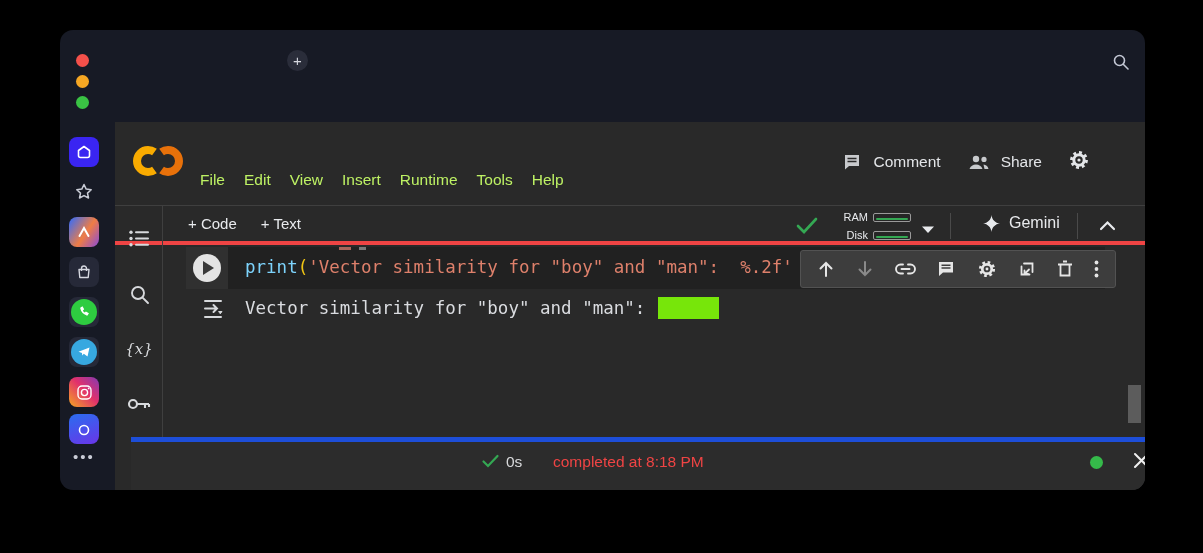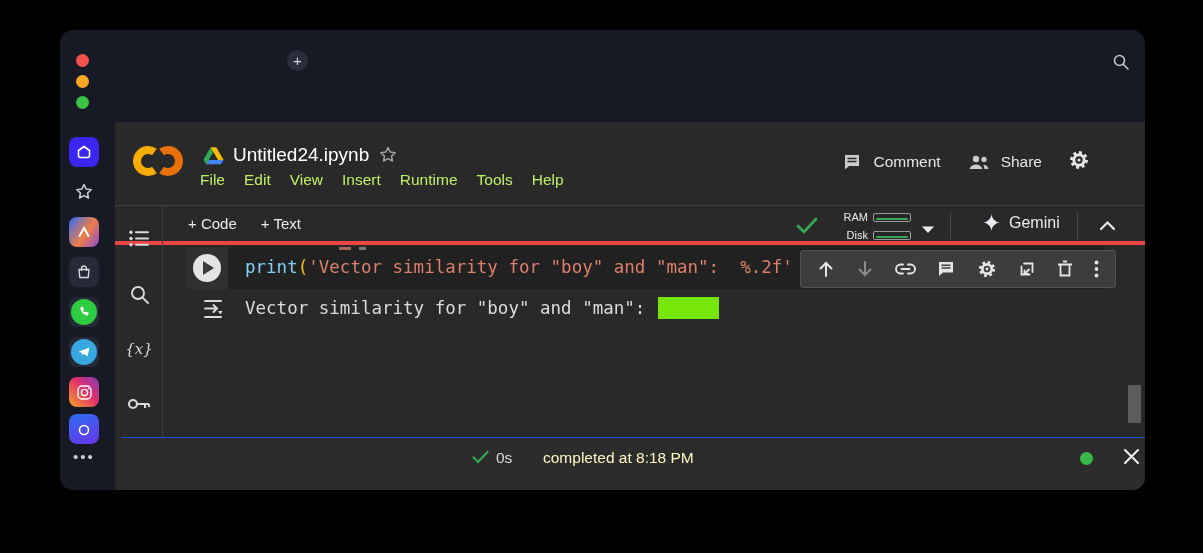--- a/index.html
+++ b/index.html
@@ -71,21 +71,21 @@
   .c-toolbar { position:absolute; left:0; top:83px; width:1030px; height:40px;
                border-top:1px solid #3f3f3f; border-bottom:4px solid #ef4444; }
   .add-btns { position:absolute; left:73px; top:9px; display:flex; gap:24px; font-size:15px; color:#e8eaed; }
   .res-check { position:absolute; left:680px; top:9px; color:#34a853; }
   .res-widget { position:absolute; left:712px; top:2px; font-size:11px; color:#e8eaed; }
   .res-row { display:flex; align-items:center; gap:5px; height:18px; justify-content:flex-end; width:84px; }
   .meter { width:38px; height:9px; border:1px solid #9a9a9a; border-radius:2px; position:relative; background:#262626; }
   .meter i { position:absolute; left:2px; right:2px; bottom:1px; height:2px; background:#34a853; border-radius:1px; }
   .res-caret { position:absolute; left:806px; top:14px; color:#e8eaed; }
   .tb-div { position:absolute; top:7px; width:1px; height:26px; background:#4a4a4a; }
-  .gemini-btn { position:absolute; left:868px; top:8px; display:flex; align-items:flex-start; gap:9px; font-size:16px; color:#e8eaed; }
+  .gemini-btn { position:absolute; left:868px; top:8px; display:flex; align-items:flex-end; gap:9px; font-size:16px; color:#e8eaed; }
   .collapse-btn { position:absolute; left:984px; top:11px; color:#e8eaed; }
 
   
   .c-sidebar { position:absolute; left:0; top:84px; width:48px; height:231px; border-right:1px solid #3f3f3f; }
   .sb-ic { position:absolute; left:12px; width:24px; height:24px; color:#d7d9dc; display:flex; align-items:center; justify-content:center; }
   .sb-vars { font-family:"DejaVu Serif", serif; font-style:italic; font-size:15px; }
 
   
   .cell-gutter { position:absolute; left:71px; top:125px; width:42px; height:42px; background:#303030; }
   .run-btn { position:absolute; left:7px; top:7px; width:28px; height:28px; border-radius:50%; background:#e4e4e4;
@@ -107,24 +107,24 @@
 
   
   .out-icon { position:absolute; left:85px; top:174px; color:#d7d9dc; }
   .out-text { position:absolute; left:130px; top:176px; font-family:"DejaVu Sans Mono", monospace; font-size:17.5px; color:#dadce0; white-space:pre; }
   .out-highlight { position:absolute; left:543px; top:175px; width:61px; height:22px; background:#77e60a; }
 
   
   .scroll-thumb { position:absolute; left:1013px; top:263px; width:13px; height:38px; background:#5c5c5c; }
 
   
-  .c-status { position:absolute; left:6px; top:315px; width:1030px; height:53px; border-top:1px solid #1d4ed8; background:#2c2c2c; }
+  .c-status { position:absolute; left:16px; top:315px; width:1030px; height:53px; border-top:5px solid #1d4ed8; background:#2c2c2c; }
   .st-check { position:absolute; left:350px; top:11px; color:#34a853; }
   .st-dur { position:absolute; left:375px; top:11px; font-size:15.5px; color:#d8d9db; }
-  .st-msg { position:absolute; left:422px; top:11px; font-size:15.5px; color:#fef9c3; }
+  .st-msg { position:absolute; left:422px; top:11px; font-size:15.5px; color:#ef4444; }
   .st-dot { position:absolute; left:959px; top:14px; width:13px; height:13px; border-radius:50%; background:#35ba4a; }
   .st-close { position:absolute; left:1001px; top:9px; color:#f0f0f0; }
 </style>
 </head>
 <body>
 
 <div class="stage">
   <div class="window">
 
     <div class="traffic">
@@ -272,31 +272,20 @@
       </div>
     </div>
 
     <div class="colab">
 
       <div class="c-header">
         <svg class="co-logo" width="50" height="44" viewBox="0 0 50 44">
           <circle cx="15" cy="22" r="11" fill="none" stroke="#f9ab00" stroke-width="8" pathLength="100" stroke-dasharray="70 30" stroke-dashoffset="-15"></circle>
           <circle cx="35" cy="22" r="11" fill="none" stroke="#e8710a" stroke-width="8" pathLength="100" stroke-dasharray="70 30" stroke-dashoffset="-65"></circle>
         </svg>
-        <div class="nb-titlerow">
-          <svg width="21" height="19" viewBox="0 0 24 21">
-            <polygon points="8.8,1 0.5,15.3 3.7,20.5 12,6.2" fill="#34a853"></polygon>
-            <polygon points="15.2,1 8.8,1 17.2,15.5 23.5,15.5" fill="#fbbc04"></polygon>
-            <polygon points="6.8,15.5 23.5,15.5 20.4,20.5 3.7,20.5" fill="#4285f4"></polygon>
-          </svg>
-          <span class="nb-title">Untitled24.ipynb</span>
-          <svg width="20" height="20" viewBox="0 0 20 20" fill="none" stroke="#9aa0a6" stroke-width="1.5" stroke-linejoin="round">
-              <path d="M10 2.5l2.2 4.6 5 .6-3.7 3.4 1 4.9L10 13.6 5.5 16l1-4.9L2.8 7.7l5-.6z"></path>
-            </svg>
-        </div>
         <div class="c-menus">
           <span>File</span>
           <span>Edit</span>
           <span>View</span>
           <span>Insert</span>
           <span>Runtime</span>
           <span>Tools</span>
           <span>Help</span>
         </div>
         <div class="hdr-actions">

